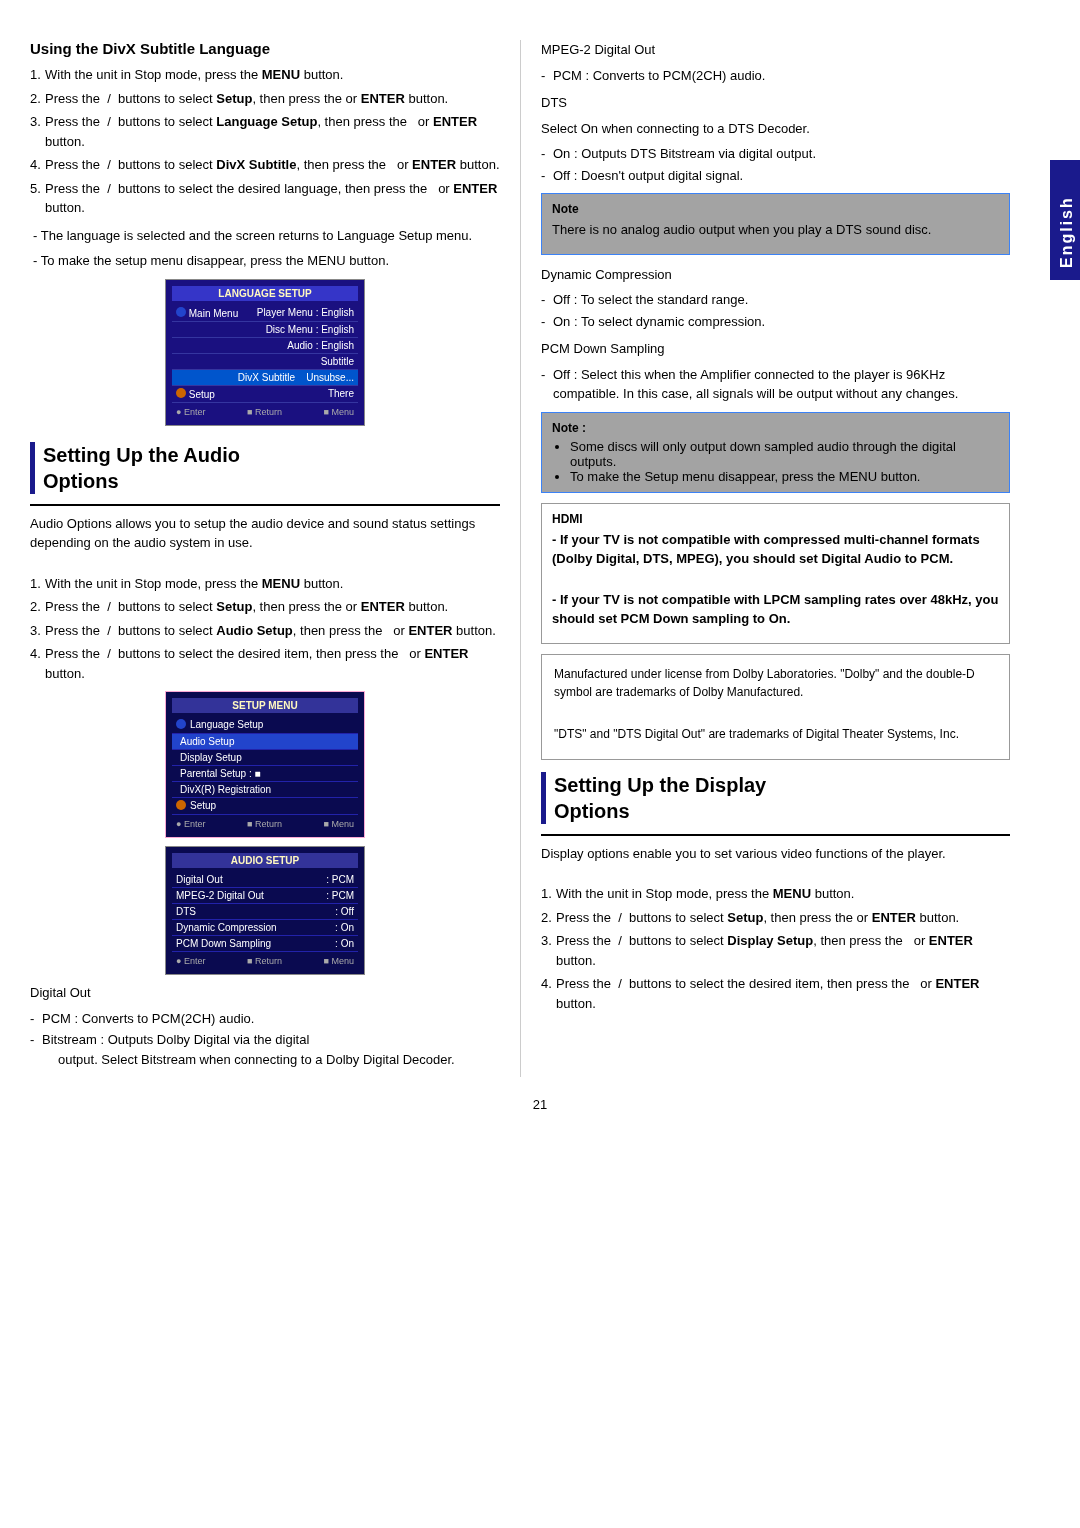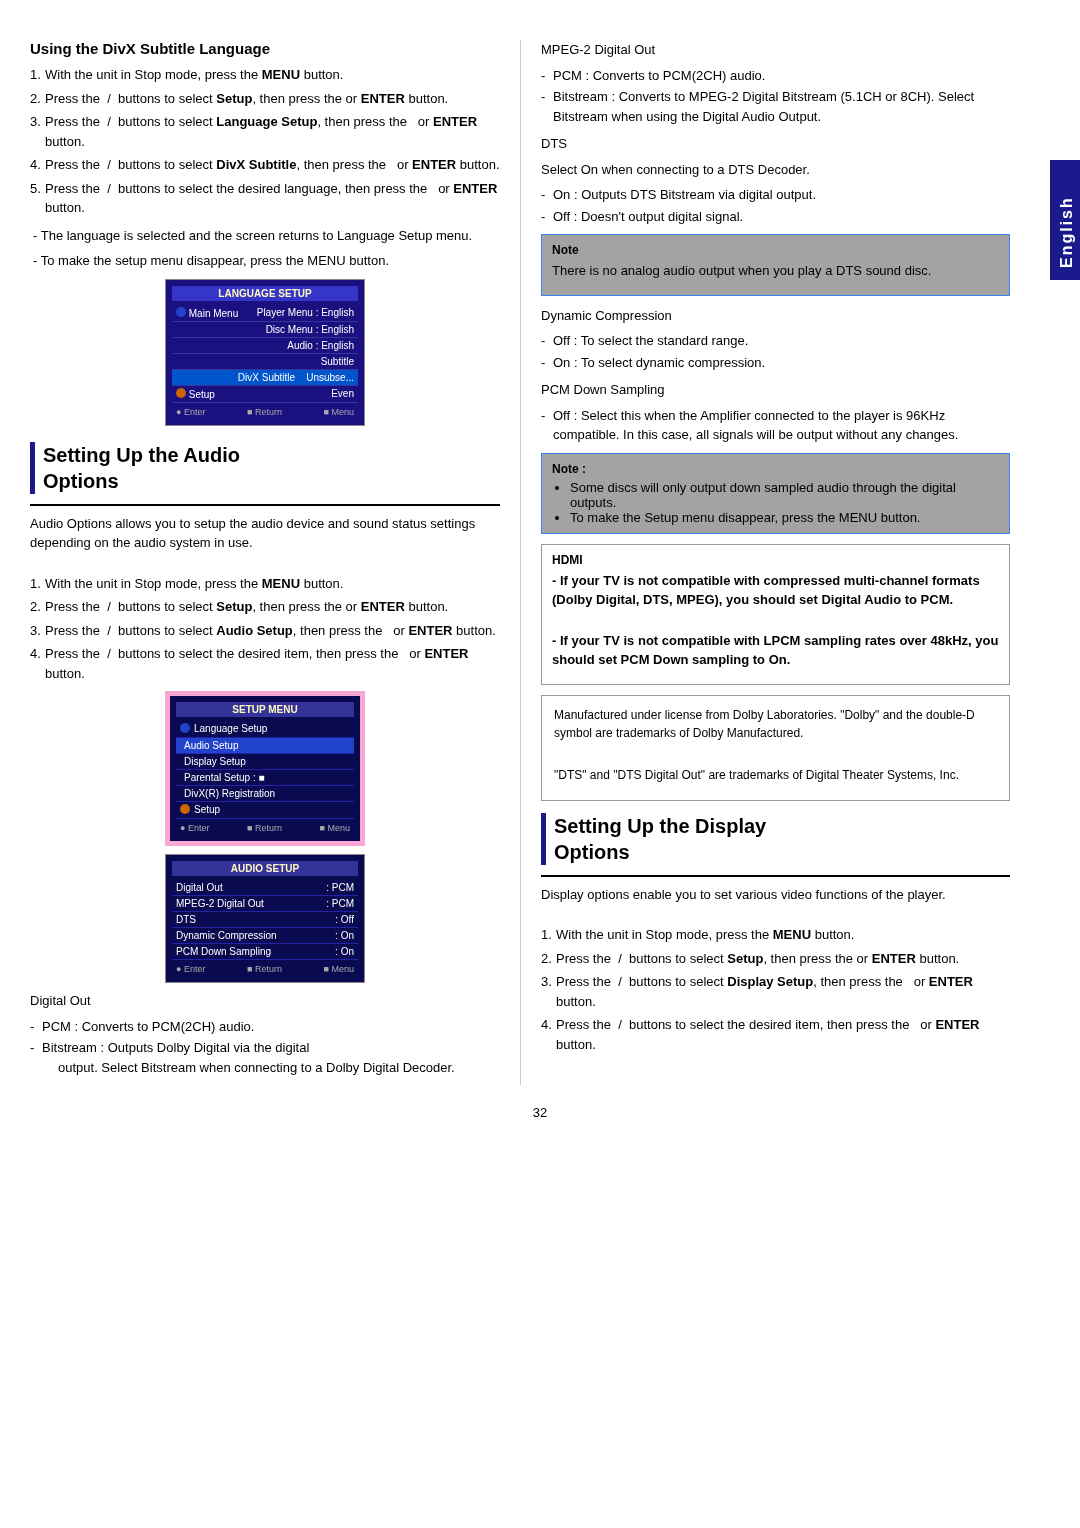--- a/index.html
+++ b/index.html
@@ -147,21 +147,21 @@
       width: 10px; height: 10px;
       border-radius: 50%;
       background: #888;
       display: inline-block;
     }
     .icon-circle.blue { background: #2244cc; }
     .icon-circle.orange { background: #cc6600; }
 
     
     .menu-img2 {
-      border: 5px solid #f9a8d4;
+      border: 1px solid #f9a8d4;
       background: #0a0a50;
       color: #fff;
       font-size: 10px;
       width: 200px;
       margin: 8px auto;
       padding: 6px;
     }
     .menu-img2 .menu-title2 {
       text-align: center;
       font-weight: bold;
@@ -285,21 +285,21 @@
           <div class="menu-row">
             <span></span>
             <span>Subtitle</span>
           </div>
           <div class="menu-row selected">
             <span></span>
             <span>DivX Subtitle &nbsp;&nbsp; Unsubse...</span>
           </div>
           <div class="menu-row">
             <span><span class="icon-circle orange"></span> Setup</span>
-            <span>Even</span>
+            <span>There</span>
           </div>
           <div class="menu-footer">
             <span>● Enter</span>
               <span>■ Return</span>
               <span>■ Menu</span>
           </div>
         </div>
       </div>
 
       <div style="margin-top:16px;">
@@ -405,21 +405,20 @@
         </div>
       </div>
     </div>
 
     <div class="col-right">
 
       <div>
         <p>MPEG-2 Digital Out</p>
         <ul class="dash-list">
           <li>PCM : Converts to PCM(2CH) audio.</li>
-          <li>Bitstream : Converts to MPEG-2 Digital Bitstream (5.1CH or 8CH). Select Bitstream when using the Digital Audio Output.</li>
         </ul>
       </div>
 
       <div style="margin-top:6px;">
         <p>DTS</p>
         <p>Select On when connecting to a DTS Decoder.</p>
         <ul class="dash-list">
           <li>On : Outputs DTS Bitstream via digital output.</li>
           <li>Off : Doesn't output digital signal.</li>
         </ul>
@@ -490,15 +489,15 @@
           <li>
             <span class="num">4.</span>
             <span>Press the &nbsp;/&nbsp; buttons to select the desired item, then press the &nbsp; or <span class="bold">ENTER</span> button.</span>
           </li>
         </ol>
       </div>
 
     </div>
   </div>
 
-  <div class="page-num">32</div>
+  <div class="page-num">21</div>
 
 </div>
 
 </body></html>

